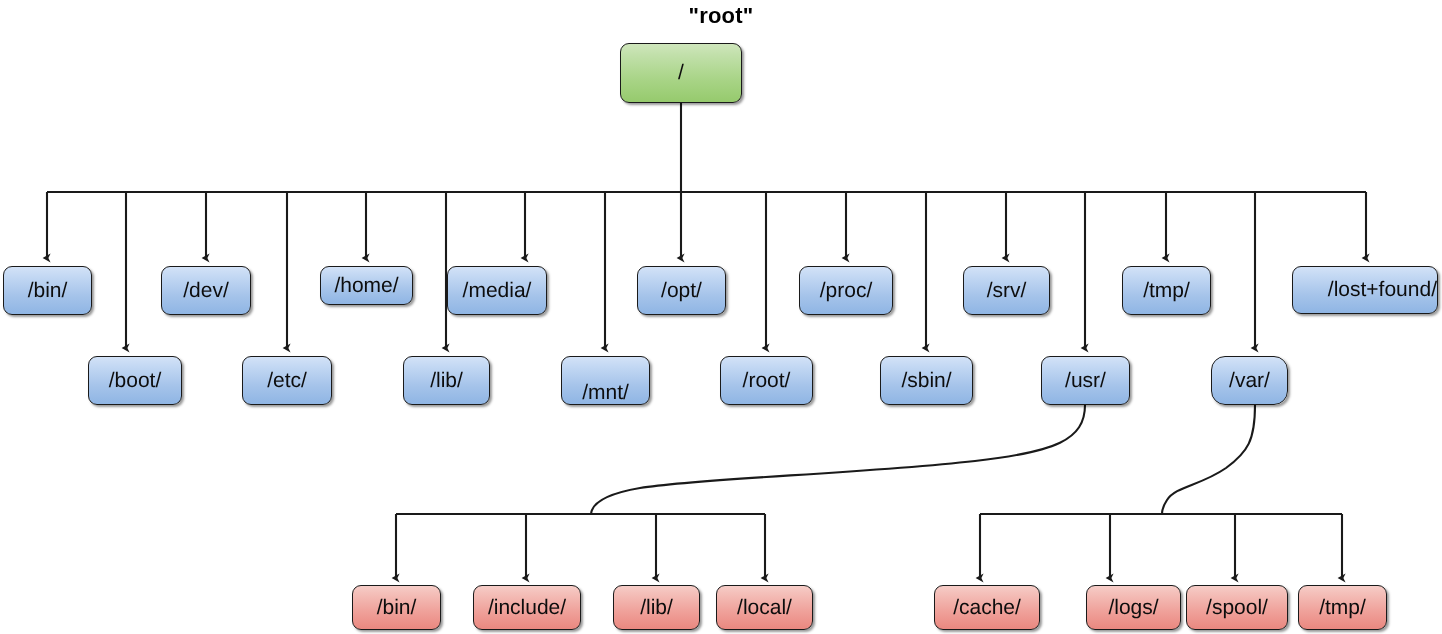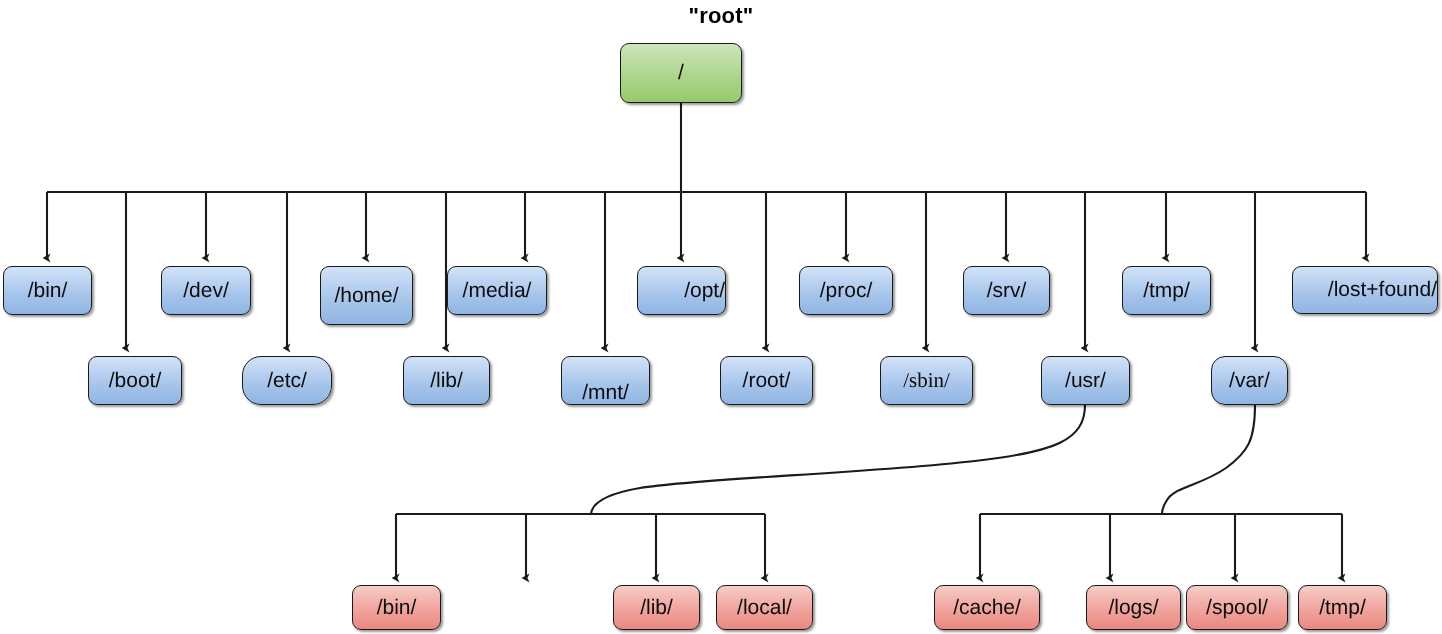--- a/index.html
+++ b/index.html
@@ -126,70 +126,73 @@
   <div class="node node-green" style="left:620px; top:43px; width:122px; height:60px;">
     <span class="node-label">/</span>
   </div>
 
   <div class="node node-blue" style="left:3px; top:266px; width:89px; height:49px;">
     <span class="node-label">/bin/</span>
   </div>
   <div class="node node-blue" style="left:161px; top:266px; width:90px; height:49px;">
     <span class="node-label">/dev/</span>
   </div>
-  <div class="node node-blue" style="left:320px; top:266px; width:93px; height:59px;">
+  <div class="node node-blue" style="left:320px; top:266px; width:93px; height:39px;">
     <span class="node-label">/home/</span>
   </div>
   <div class="node node-blue" style="left:447px; top:266px; width:100px; height:49px;">
     <span class="node-label">/media/</span>
   </div>
-  <div class="node node-blue" style="left:637px; top:266px; width:89px; height:49px;justify-content:flex-end;">
+  <div class="node node-blue" style="left:637px; top:266px; width:89px; height:49px;">
     <span class="node-label">/opt/</span>
   </div>
   <div class="node node-blue" style="left:799px; top:266px; width:94px; height:49px;">
     <span class="node-label">/proc/</span>
   </div>
   <div class="node node-blue" style="left:963px; top:266px; width:87px; height:49px;">
     <span class="node-label">/srv/</span>
   </div>
   <div class="node node-blue" style="left:1122px; top:266px; width:89px; height:49px;">
     <span class="node-label">/tmp/</span>
   </div>
   <div class="node node-blue" style="left:1292px; top:266px; width:146px; height:48px;justify-content:flex-end;">
     <span class="node-label">/lost+found/</span>
   </div>
 
   <div class="node node-blue" style="left:88px; top:356px; width:94px; height:49px;">
     <span class="node-label">/boot/</span>
   </div>
-  <div class="node node-blue" style="left:242px; top:356px; width:90px; height:49px;border-radius:19px;">
+  <div class="node node-blue" style="left:242px; top:356px; width:90px; height:49px;">
     <span class="node-label">/etc/</span>
   </div>
   <div class="node node-blue" style="left:403px; top:356px; width:87px; height:49px;">
     <span class="node-label">/lib/</span>
   </div>
   <div class="node node-blue" style="left:561px; top:356px; width:89px; height:49px;align-items:flex-end;">
     <span class="node-label">/mnt/</span>
   </div>
   <div class="node node-blue" style="left:720px; top:356px; width:93px; height:49px;">
     <span class="node-label">/root/</span>
   </div>
-  <div class="node node-blue" style="left:880px; top:356px; width:93px; height:49px;font-family:Liberation Serif, serif;">
+  <div class="node node-blue" style="left:880px; top:356px; width:93px; height:49px;">
     <span class="node-label">/sbin/</span>
   </div>
   <div class="node node-blue" style="left:1041px; top:356px; width:89px; height:49px;text-align:center;">
     <span class="node-label">/usr/</span>
   </div>
   <div class="node node-blue" style="left:1211px; top:356px; width:77px; height:49px;border-radius:14px;">
     <span class="node-label">/var/</span>
   </div>
 
   <div class="node node-red" style="left:352px; top:585px; width:89px; height:45px;">
     <span class="node-label">/bin/</span>
   </div>
+  <div class="node node-red" style="left:473px; top:585px; width:108px; height:45px;">
+    <span class="node-label">/include/</span>
+  </div>
   <div class="node node-red" style="left:613px; top:585px; width:87px; height:45px;">
     <span class="node-label">/lib/</span>
   </div>
   <div class="node node-red" style="left:716px; top:585px; width:97px; height:45px;">
     <span class="node-label">/local/</span>
   </div>
 
   <div class="node node-red" style="left:922px; top:585px; width:106px; height:45px;margin-left:12px;">
     <span class="node-label">/cache/</span>
   </div>

